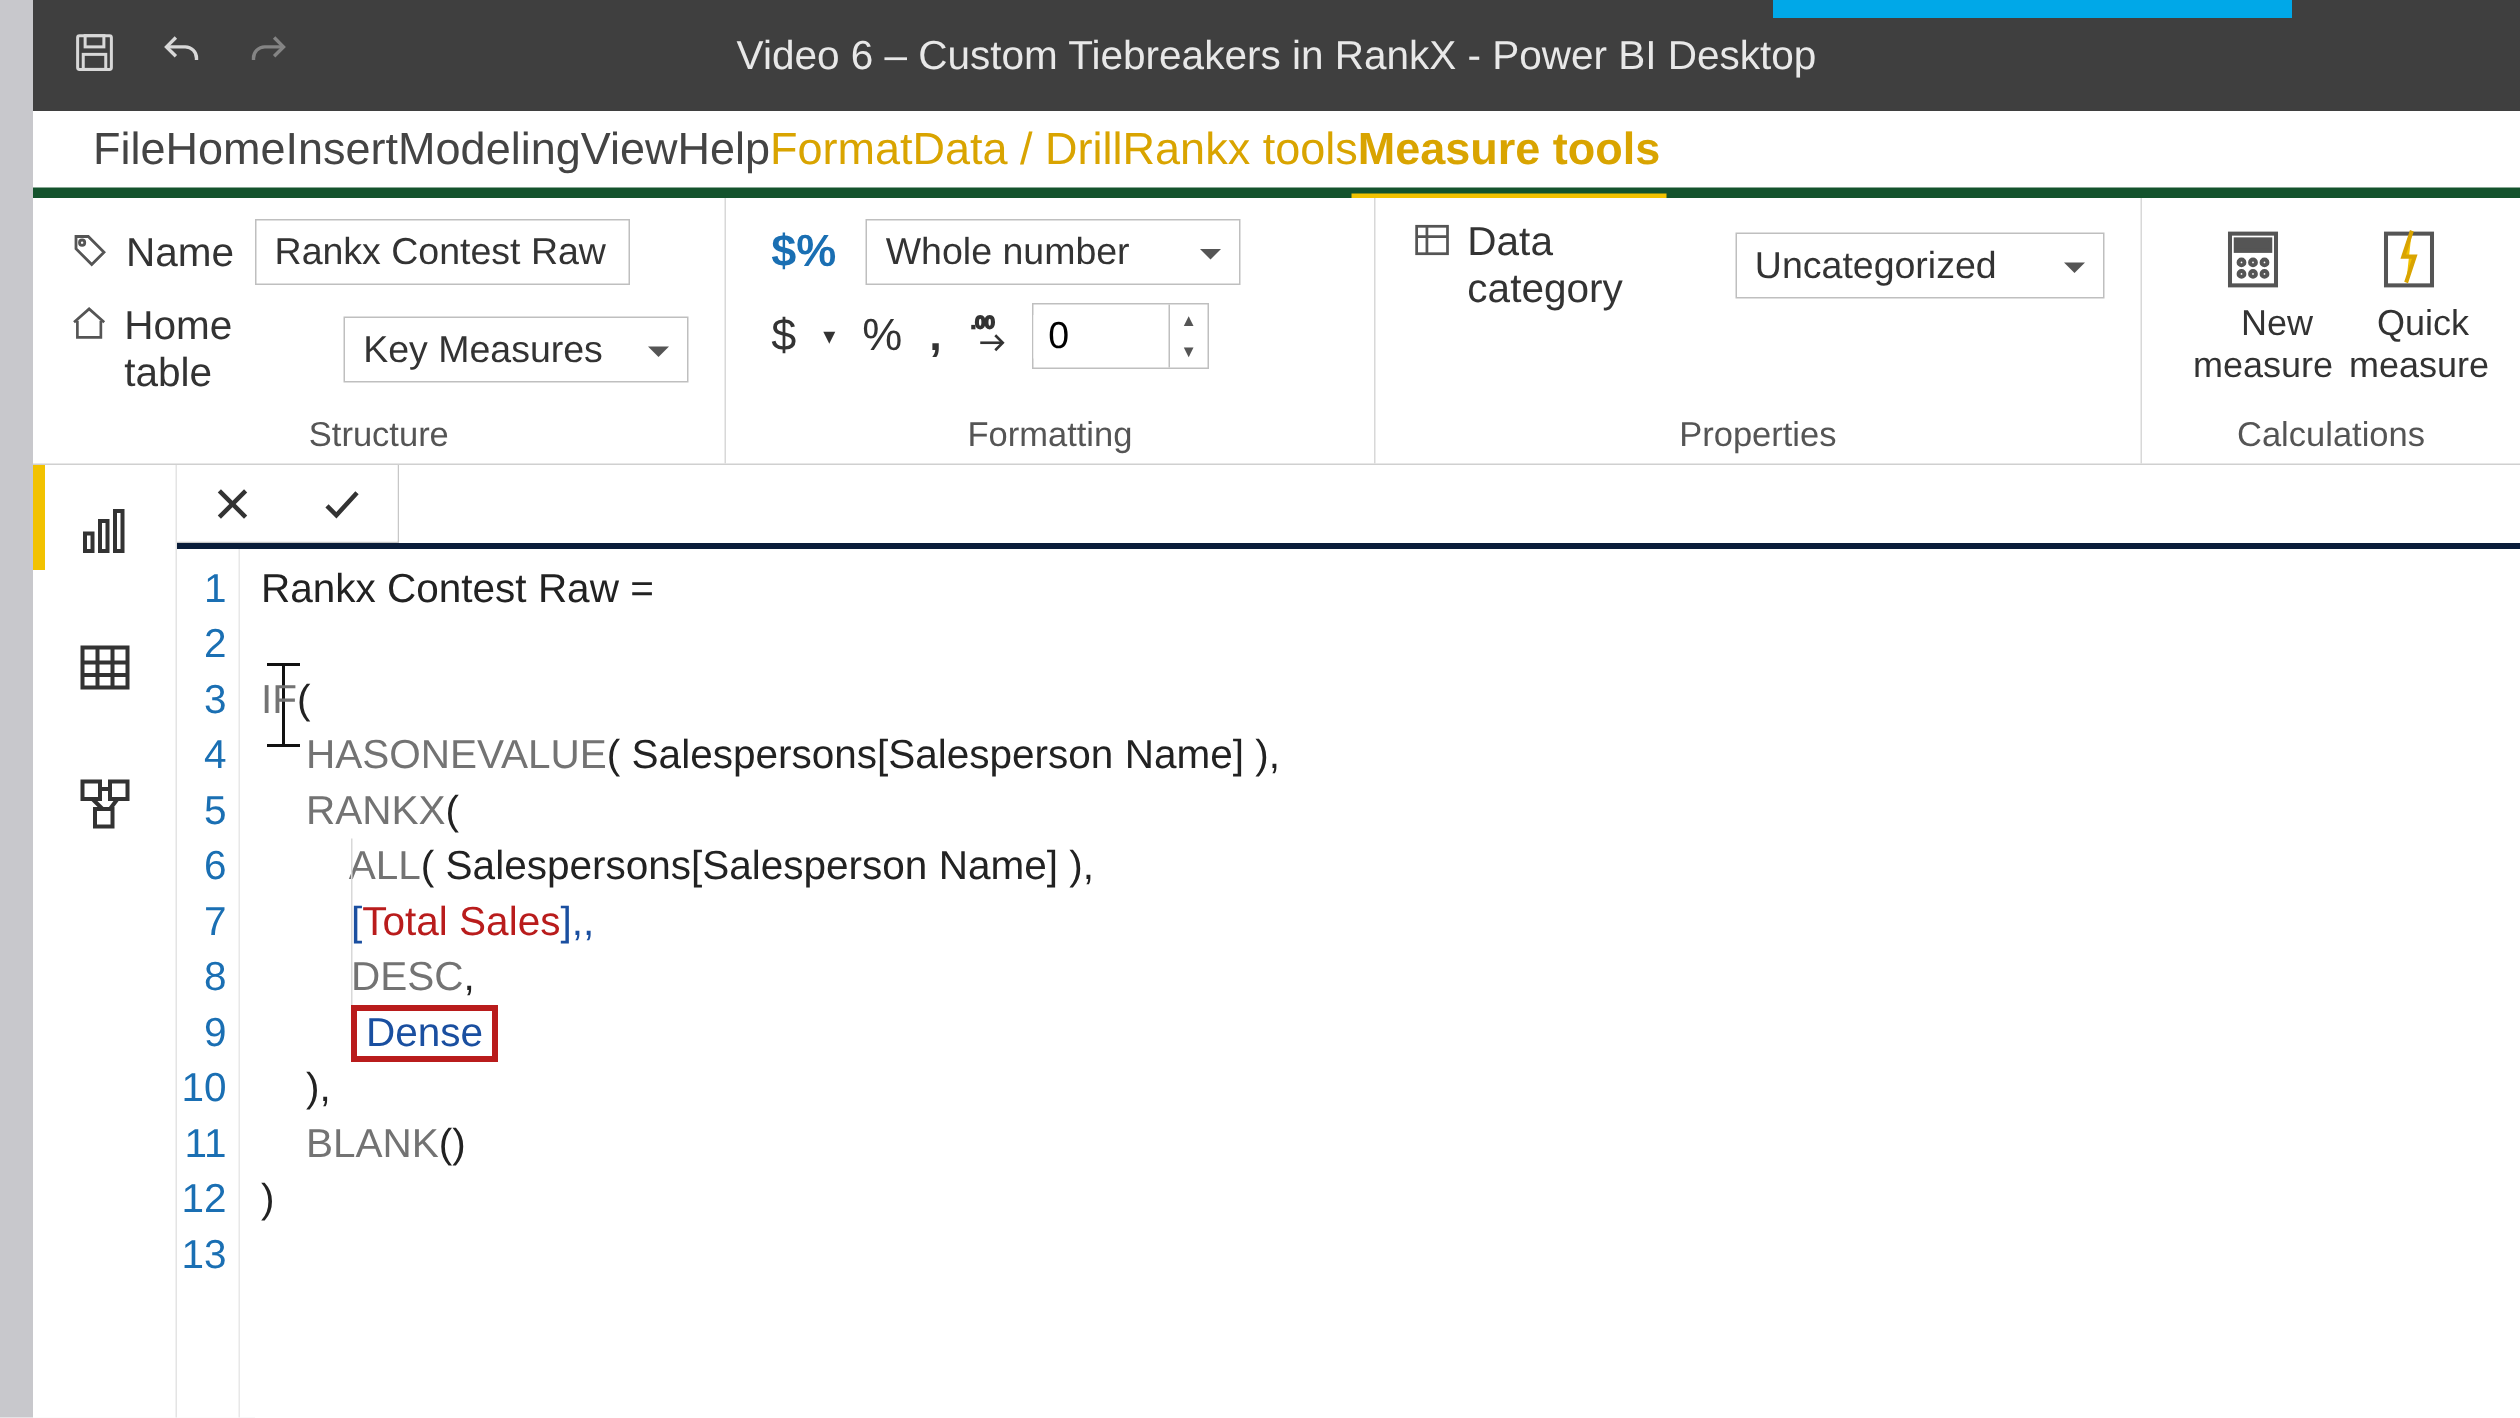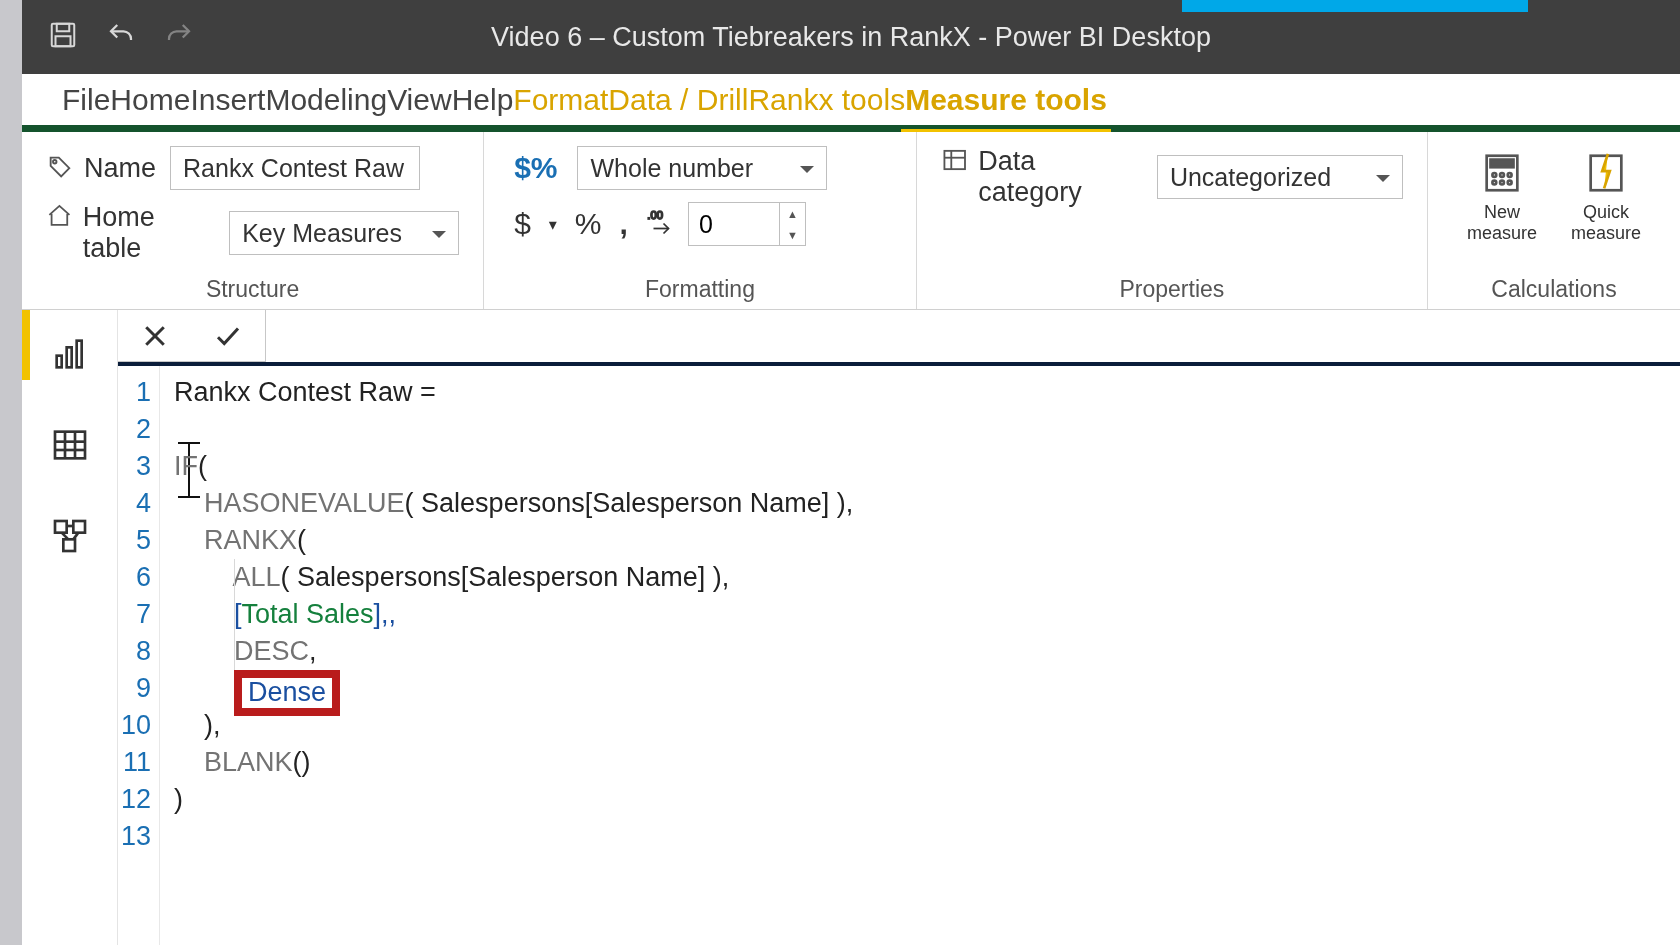--- a/index.html
+++ b/index.html
@@ -109,22 +109,22 @@
     display: flex; flex-direction: column; border-left: 1px solid #bfbfbf;
     width: 26px; height: 100%;
   }
   .spinner .arrows div {
     flex: 1; display: flex; align-items: center; justify-content: center;
     font-size: 11px; color: #555; cursor: pointer;
   }
 
   .big-btn {
     display: flex; flex-direction: column; align-items: center; justify-content: flex-start;
-    padding: 4px 10px; cursor: pointer; text-align: center;
-    font-size: 18px; color: #333; line-height: 1.15;
+    padding: 4px 10px; cursor: pointer; text-align: right;
+    font-size: 24px; color: #333; line-height: 1.15;
   }
   .big-btn svg { width: 46px; height: 46px; margin-bottom: 6px; }
 
   
   .workspace {
     flex: 1; display: flex; background: #fff; position: relative;
   }
   .view-rail {
     width: 96px; background: #fff;
     display: flex; flex-direction: column; align-items: center;
@@ -168,28 +168,28 @@
     border-right: 1px solid #e8e8e8;
     background: #fff;
   }
   .gutter div { height: 37px; }
   .code {
     flex: 1; padding: 8px 0 0 14px; color: #222; position: relative;
   }
   .code .ln { height: 37px; white-space: pre; position: relative; }
   .kw { color: #737373; }
   .mref { color: #1a4fa0; }
-  .mref-inner { color: #15803d; }
+  .mref-inner { color: #b91c1c; }
   .guide {
     position: absolute; left: 60px; top: 0; bottom: 0;
     border-left: 1px solid #d8d8d8;
   }
   .box-highlight {
     display: inline-block;
-    border: 8px solid #b91c1c;
+    border: 4px solid #b91c1c;
     padding: 0 6px;
     color: #1a4fa0;
     line-height: 1.1;
   }
   .cursor-caret {
     position: absolute;
     width: 2px; height: 54px;
     background: #111;
   }
   .cursor-top {

